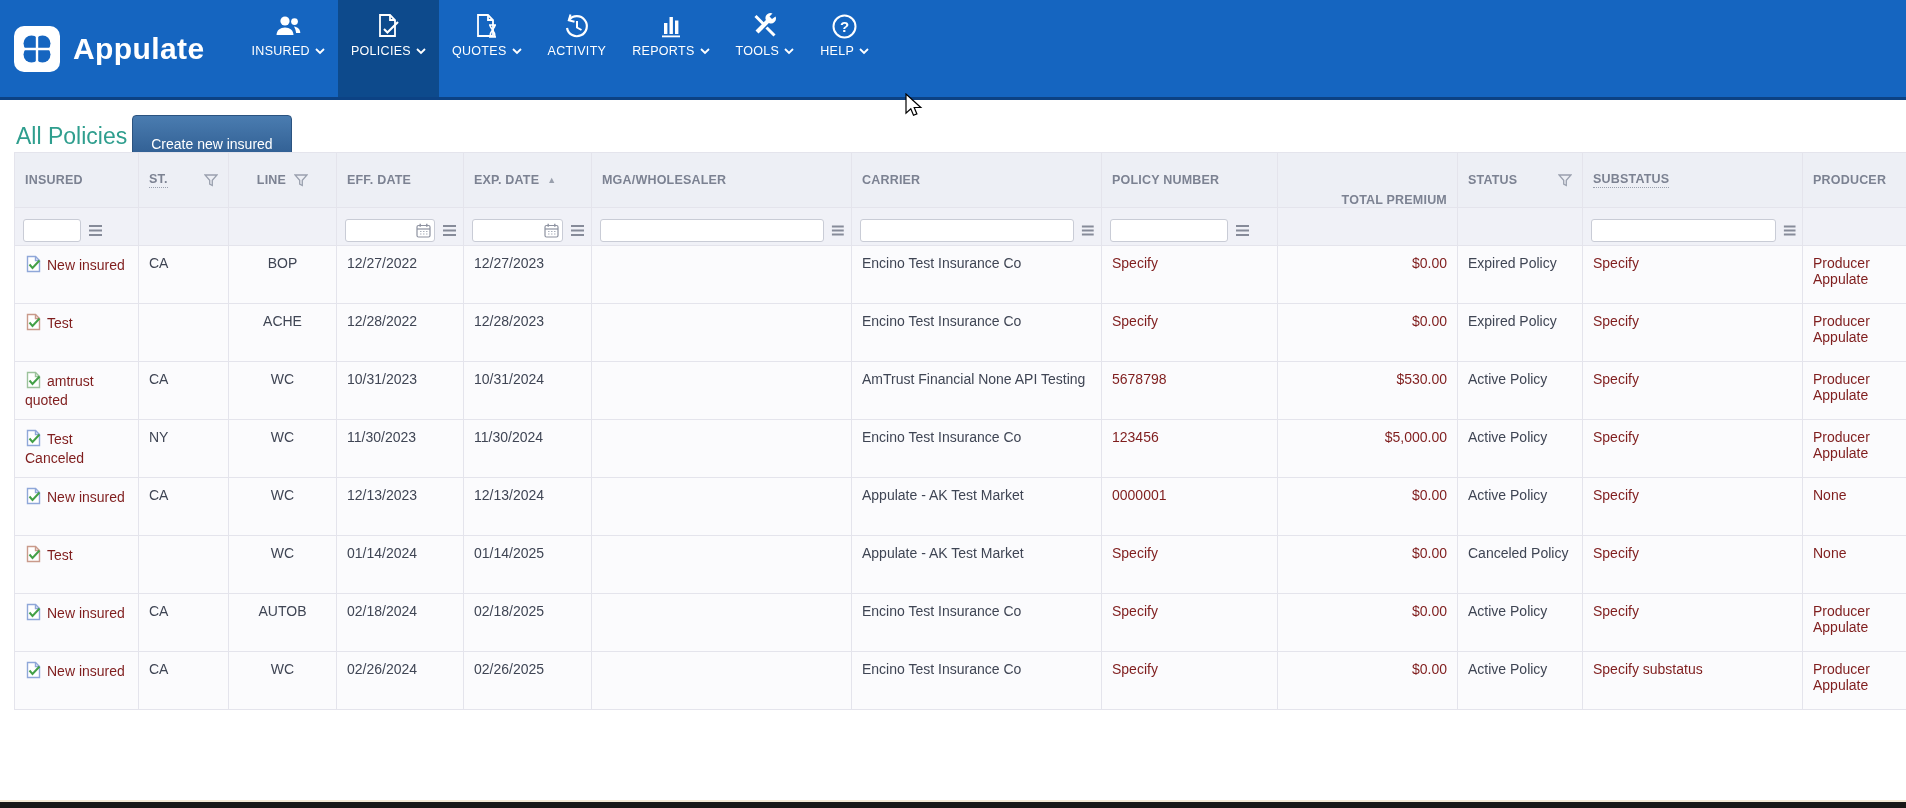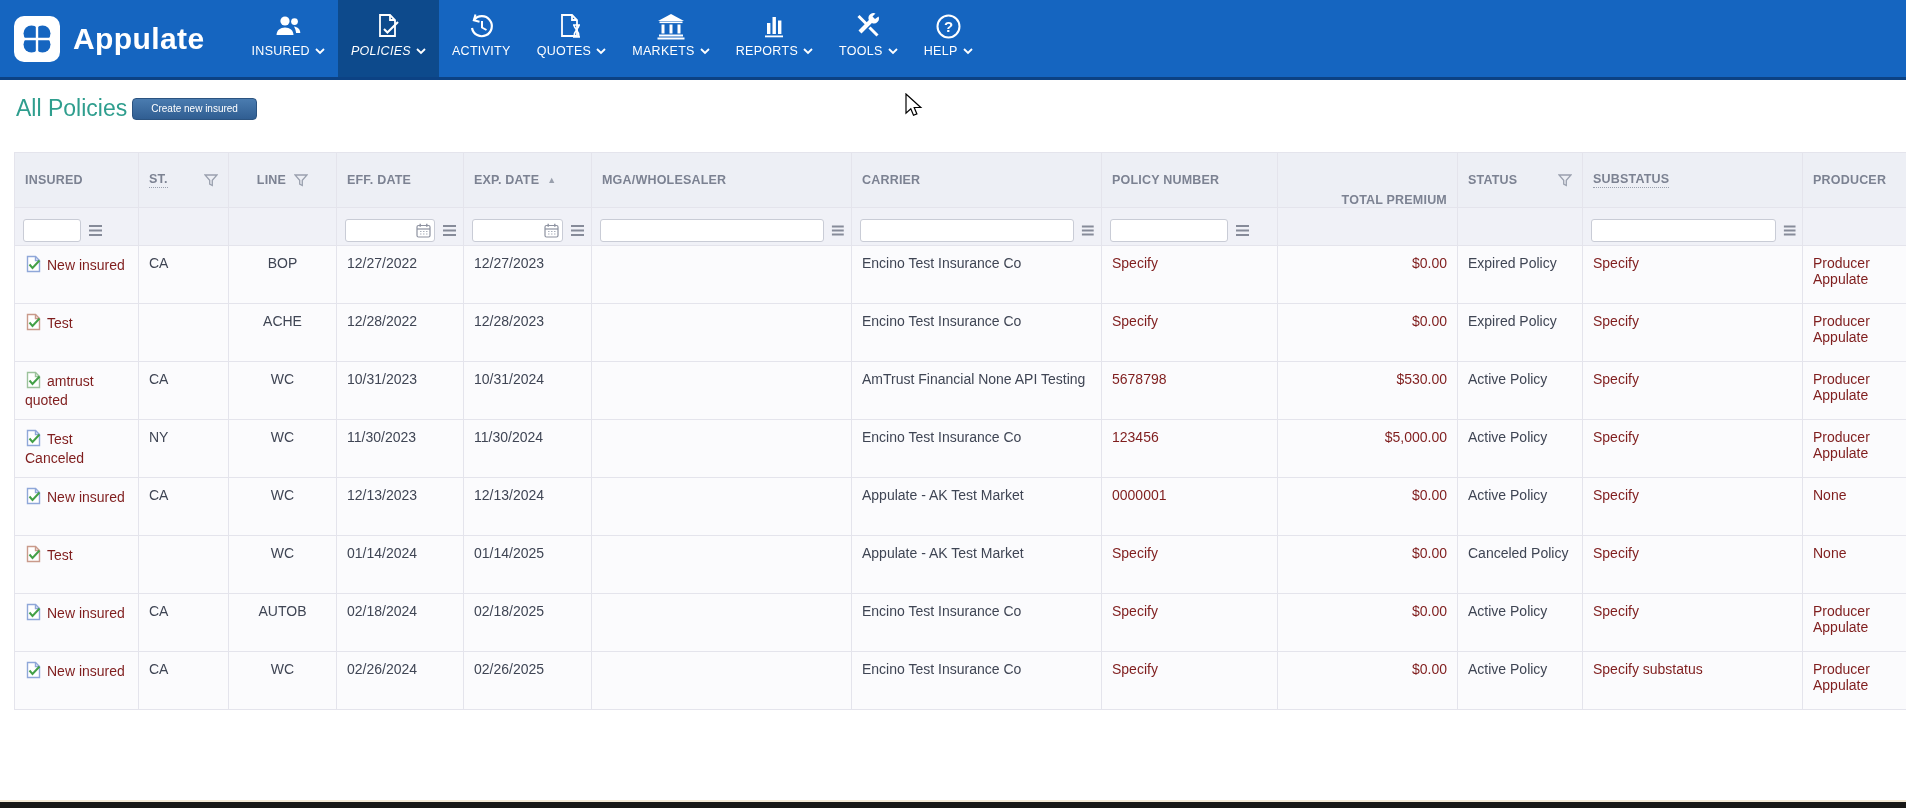--- a/index.html
+++ b/index.html
@@ -1,38 +1,38 @@
 <!DOCTYPE html>
 <html><head>
 <meta charset="utf-8">
 <style>
   * { margin:0; padding:0; box-sizing:border-box; }
   html,body { width:1906px; height:808px; overflow:hidden; background:#fff;
     font-family:"Liberation Sans", sans-serif; position:relative; }
 
   
-  .navbar { height:80px; background:#1565c0; border-bottom:3px solid #0c4284;
+  .navbar { height:100px; background:#1565c0; border-bottom:3px solid #0c4284;
     display:flex; align-items:stretch; }
   .brand { display:flex; align-items:center; padding-left:14px; gap:13px; }
   .logo-box { width:46px; height:46px; background:#fff; border-radius:10px;
     display:flex; align-items:center; justify-content:center; }
   .brand-text { color:#fff; font-size:30px; font-weight:bold; letter-spacing:.4px; }
   .nav { display:flex; margin-left:34px; }
   .nav-item { display:flex; flex-direction:column; align-items:center;
     padding:10px 13px 0; min-width:64px; cursor:pointer; }
-  .nav-item.active { background:#0d4a8c;font-style:italic; }
+  .nav-item.active { background:#0d4a8c; }
   .nav-icon { height:32px; display:flex; align-items:center; justify-content:center; }
   .nav-label { margin-top:2px; color:#fff; font-size:12.5px; letter-spacing:.3px;
     display:flex; align-items:center; gap:5px; white-space:nowrap; }
 
   
   .page-head { display:flex; align-items:center; gap:5px; padding:15px 0 0 16px; }
   .page-title { font-size:23px; color:#2f9e8e; font-weight:400; }
-  .create-btn { background:linear-gradient(#4a7cb0,#305e92); color:#fff; font-size:10px;
-    font-family:"Liberation Sans",sans-serif; padding:4px 18px 5px; border:1px solid #2b5380;
+  .create-btn { background:linear-gradient(#4a7cb0,#305e92); color:#fff; font-size:14px;
+    font-family:"Liberation Sans",sans-serif; padding:20px 18px 5px; border:1px solid #2b5380;
     border-radius:4px; cursor:pointer; }
 
   
   .tblwrap { position:absolute; left:14px; top:152px; width:1892px; overflow:hidden; }
   table { width:1908px; table-layout:fixed; border-collapse:collapse;
     border:1px solid #d6d6de; background:#fbfbfd; }
   th, td { border:1px solid #e4e4ec; vertical-align:top; }
   th { height:34px; background:#edeff5; color:#7c8292; font-size:12.5px; font-weight:bold;
     letter-spacing:.2px; padding:0 10px; vertical-align:middle; text-align:left;
     white-space:nowrap; cursor:pointer; }
@@ -111,62 +111,43 @@
       </span>
       <span class="nav-label">
           <span>POLICIES</span>
           <svg width="10" height="7" viewBox="0 0 10 7">
             <path d="M1 1l4 4 4-4" stroke="#fff" stroke-width="1.8" fill="none"></path>
           </svg>
         </span>
     </div>
     <div class="nav-item">
       <span class="nav-icon">
+        <svg width="26" height="27" viewBox="0 0 26 27">
+          <path d="M4 2h10l5 5v16H4z" fill="none" stroke="#fff" stroke-width="1.8"></path>
+          <path d="M14 2v5h5" fill="none" stroke="#fff" stroke-width="1.8"></path>
+          <path d="M15 12h7M15 24h7M16 12c0 4 5 4.5 5 12M21 12c0 4-5 4.5-5 12" fill="none" stroke="#fff" stroke-width="1.6"></path>
+        </svg>
+      </span>
+      <span class="nav-label">
+          <span>QUOTES</span>
+          <svg width="10" height="7" viewBox="0 0 10 7">
+            <path d="M1 1l4 4 4-4" stroke="#fff" stroke-width="1.8" fill="none"></path>
+          </svg>
+        </span>
+    </div>
+    <div class="nav-item">
+      <span class="nav-icon">
         <svg width="27" height="27" viewBox="0 0 27 27">
           <path d="M6 7A10 10 0 1 1 4 15" fill="none" stroke="#fff" stroke-width="2.2"></path>
           <path d="M7.5 1.5L5.8 7.3 11.5 8.8" fill="none" stroke="#fff" stroke-width="2"></path>
           <path d="M14 8v6.5l4.5 2.5" fill="none" stroke="#fff" stroke-width="2"></path>
         </svg>
       </span>
       <span class="nav-label">
           <span>ACTIVITY</span>
-        </span>
-    </div>
-    <div class="nav-item">
-      <span class="nav-icon">
-        <svg width="26" height="27" viewBox="0 0 26 27">
-          <path d="M4 2h10l5 5v16H4z" fill="none" stroke="#fff" stroke-width="1.8"></path>
-          <path d="M14 2v5h5" fill="none" stroke="#fff" stroke-width="1.8"></path>
-          <path d="M15 12h7M15 24h7M16 12c0 4 5 4.5 5 12M21 12c0 4-5 4.5-5 12" fill="none" stroke="#fff" stroke-width="1.6"></path>
-        </svg>
-      </span>
-      <span class="nav-label">
-          <span>QUOTES</span>
-          <svg width="10" height="7" viewBox="0 0 10 7">
-            <path d="M1 1l4 4 4-4" stroke="#fff" stroke-width="1.8" fill="none"></path>
-          </svg>
-        </span>
-    </div>
-    <div class="nav-item">
-      <span class="nav-icon">
-        <svg width="30" height="27" viewBox="0 0 30 27" fill="#fff">
-          <path d="M15 1L28 8H2z"></path>
-            <path d="M3.5 8.5h23v1.6h-23z"></path>
-          <rect x="5.5" y="11.5" width="3" height="9"></rect>
-            <rect x="13.5" y="11.5" width="3" height="9"></rect>
-            <rect x="21.5" y="11.5" width="3" height="9"></rect>
-          <rect x="3" y="21.5" width="24" height="2"></rect>
-            <rect x="1.5" y="24.5" width="27" height="2"></rect>
-        </svg>
-      </span>
-      <span class="nav-label">
-          <span>MARKETS</span>
-          <svg width="10" height="7" viewBox="0 0 10 7">
-            <path d="M1 1l4 4 4-4" stroke="#fff" stroke-width="1.8" fill="none"></path>
-          </svg>
         </span>
     </div>
     <div class="nav-item">
       <span class="nav-icon">
         <svg width="26" height="27" viewBox="0 0 26 27" fill="#fff">
           <rect x="6" y="10" width="3.4" height="11"></rect>
             <rect x="11.5" y="4" width="3.4" height="17"></rect>
             <rect x="17" y="7.5" width="3.4" height="13.5"></rect>
           <rect x="4" y="22.5" width="18" height="1.8"></rect>
         </svg>

